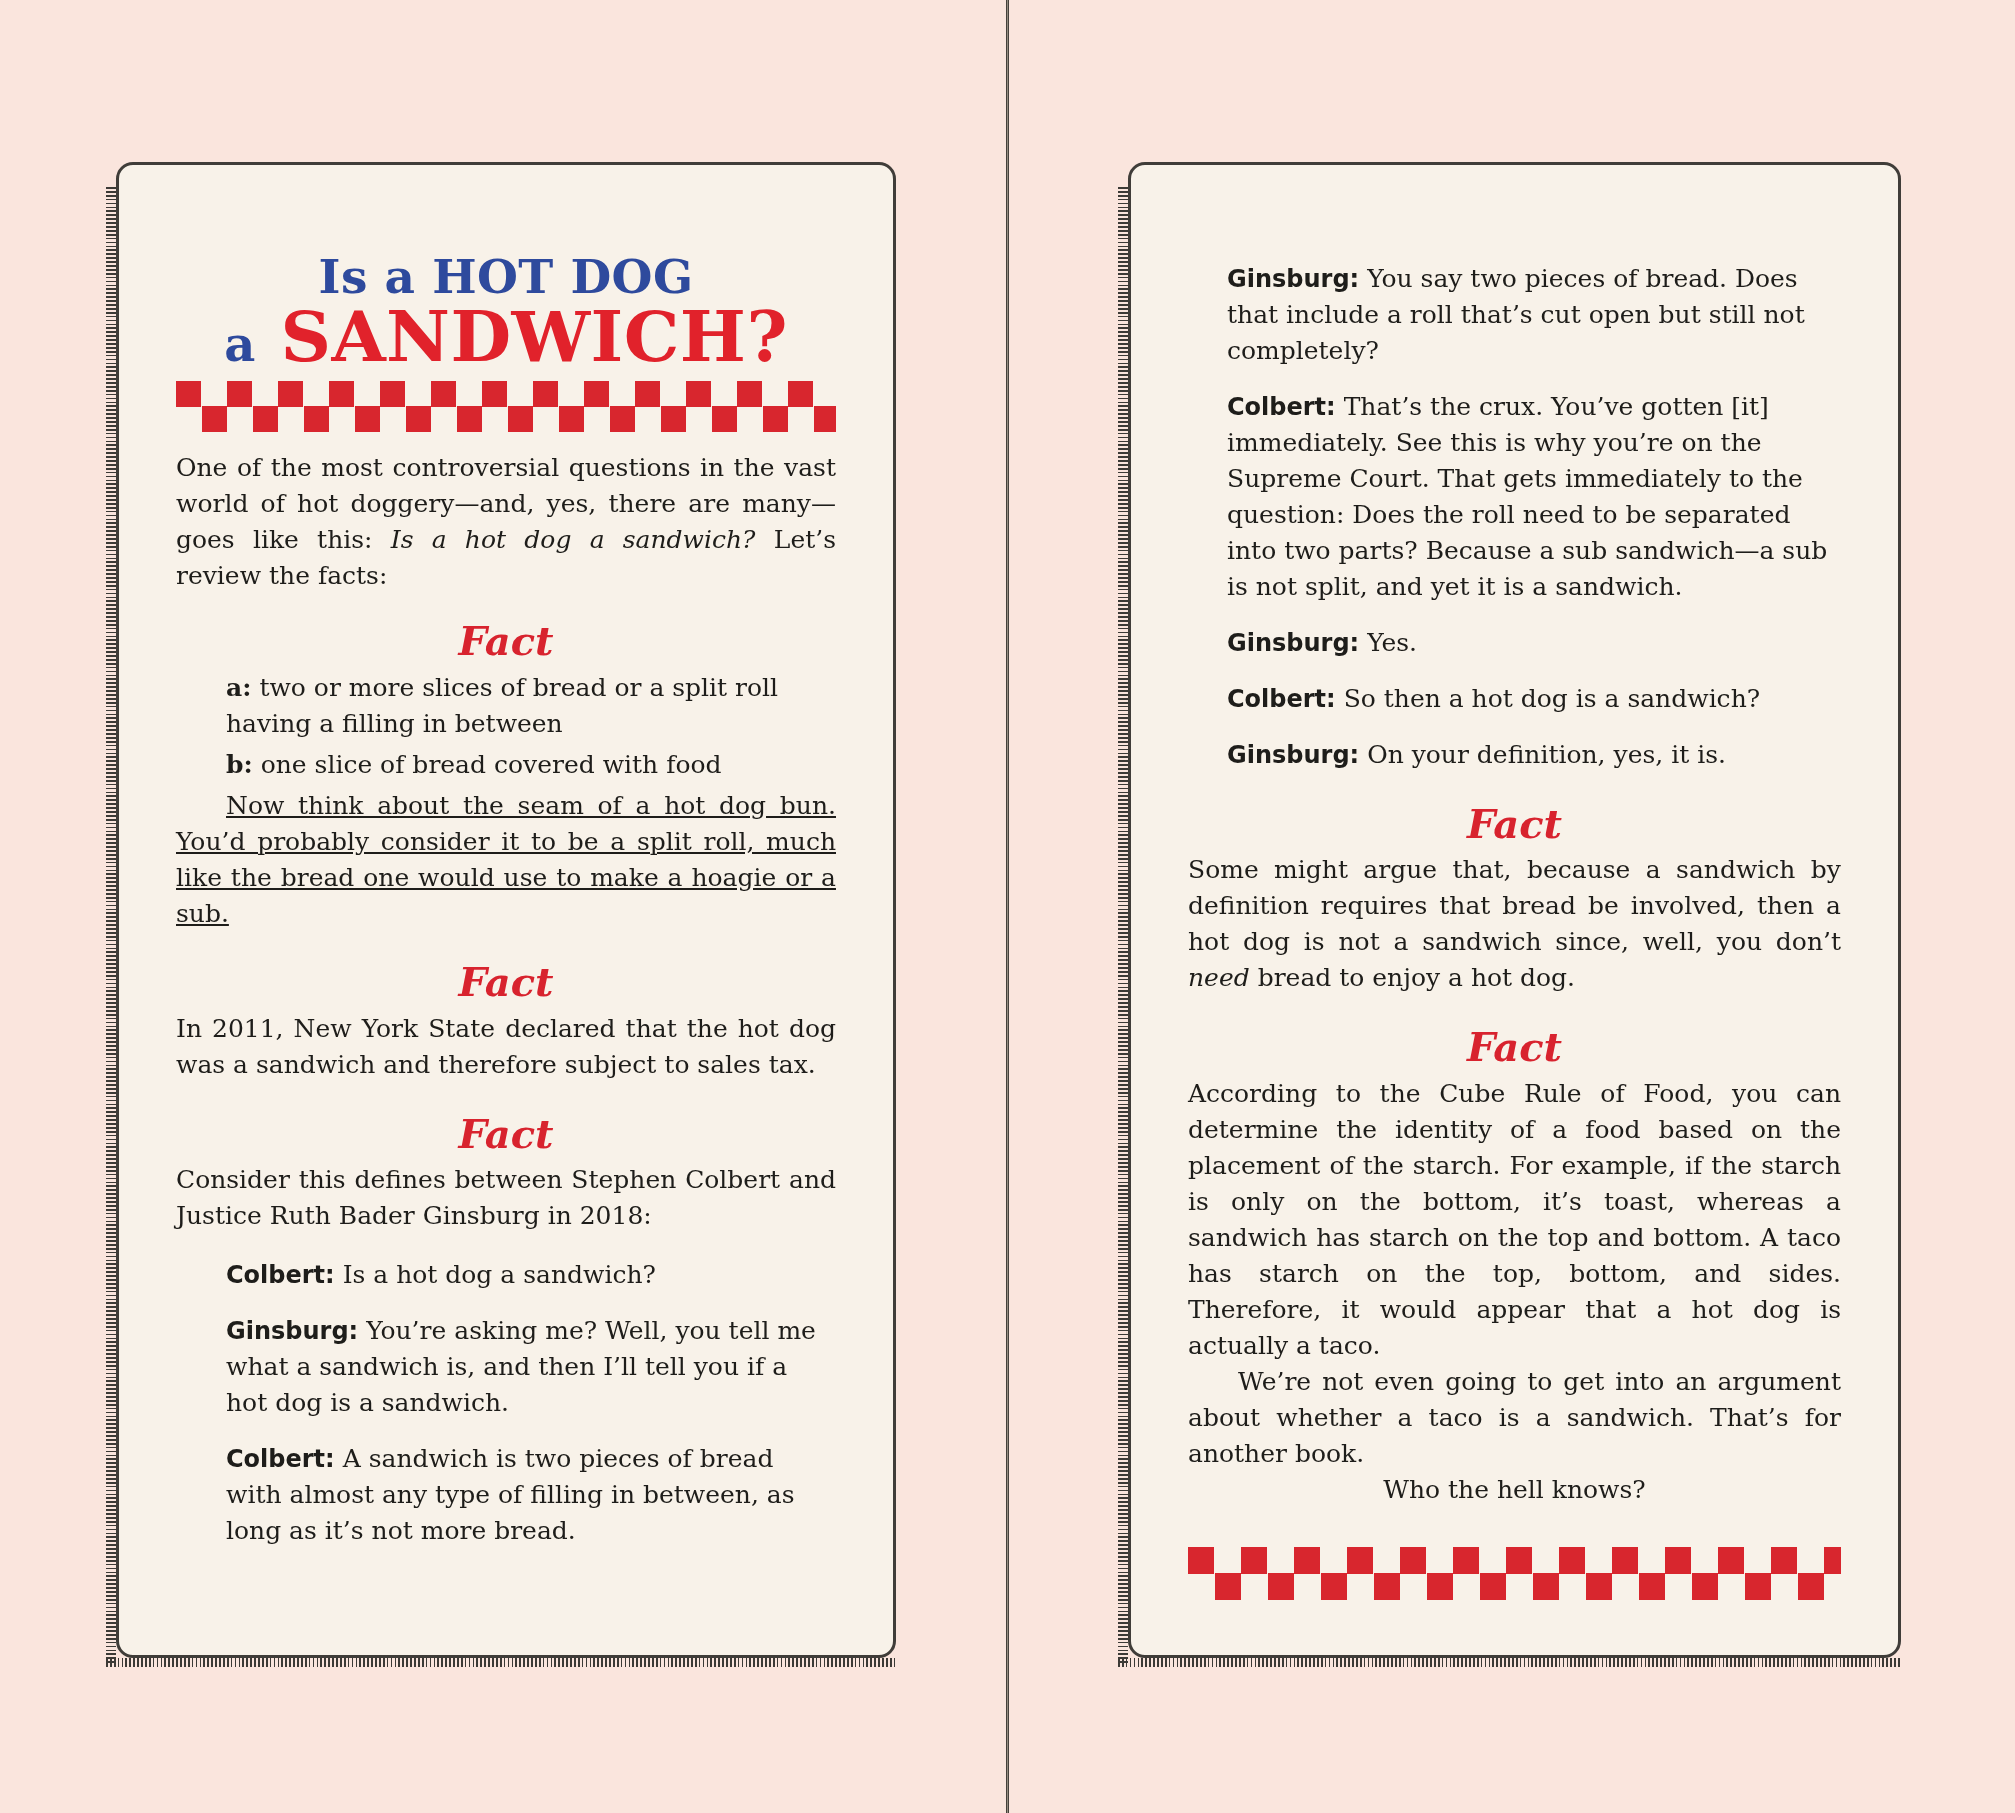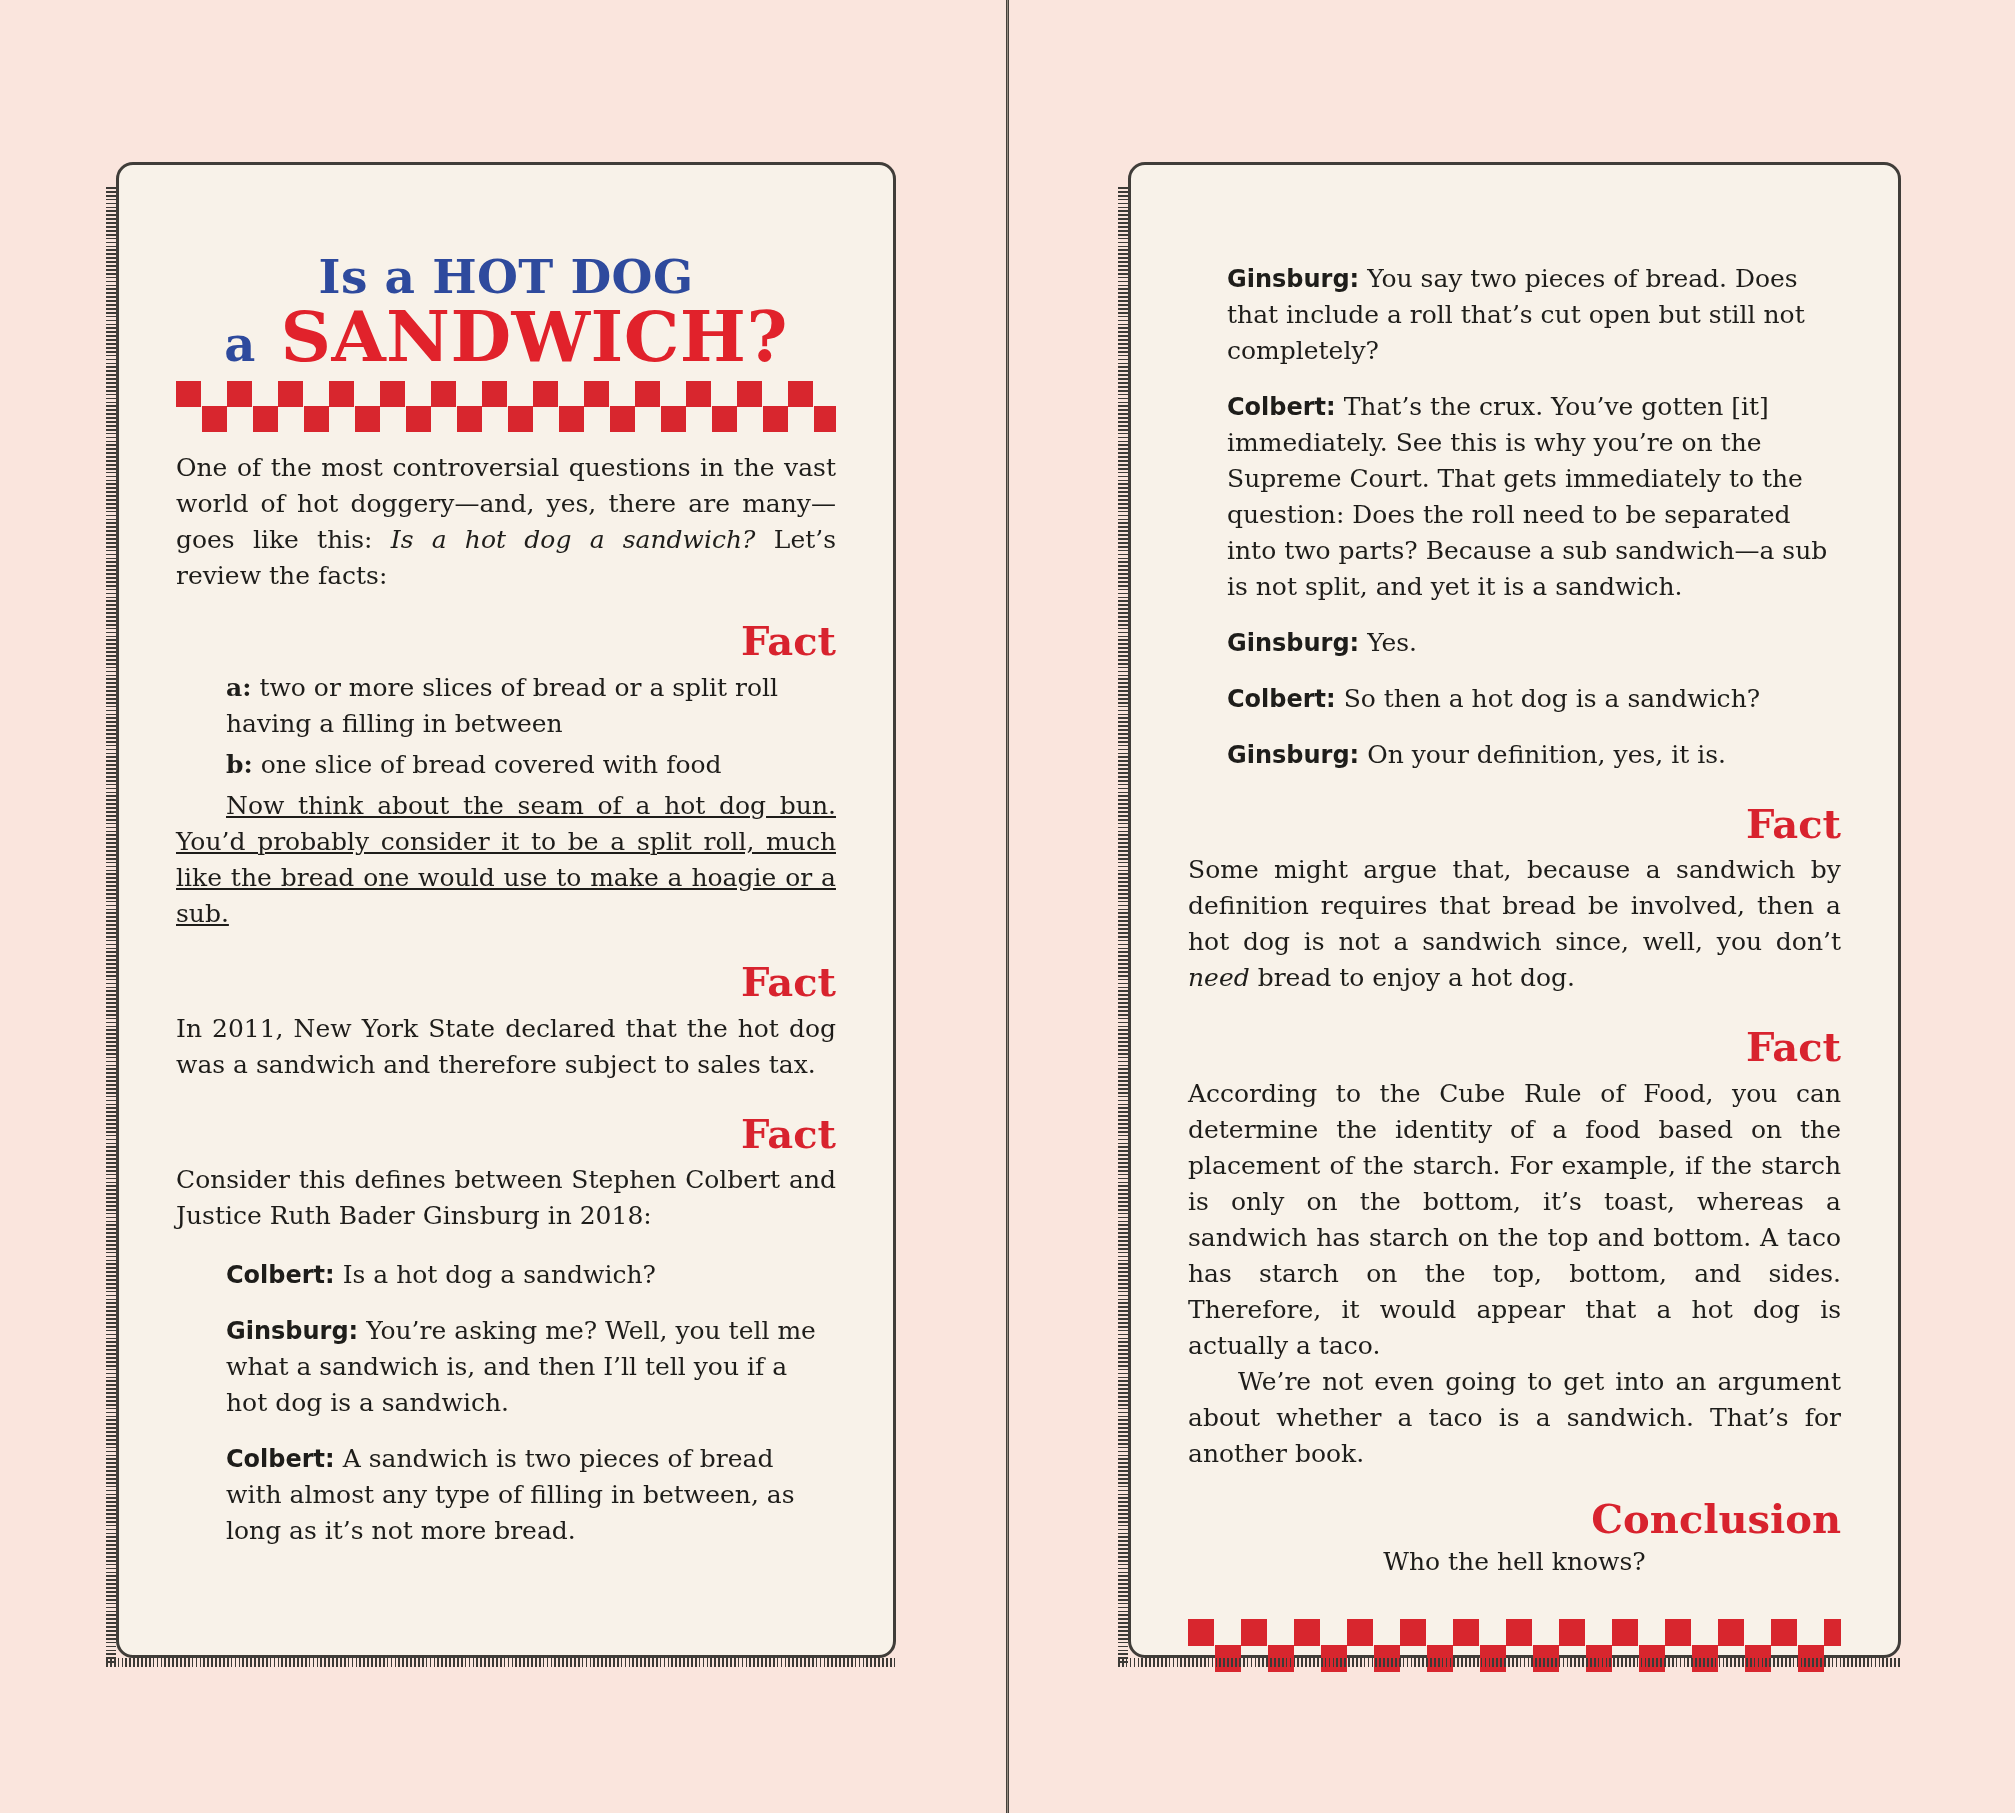--- a/index.html
+++ b/index.html
@@ -36,21 +36,21 @@
     height:51px;width:100%;
     background:conic-gradient(transparent .25turn,#d8262e .25turn .5turn,transparent .5turn .75turn,#d8262e .75turn);
     background-size:51px 51px;
   }
   .checker-top{margin-top:10px;}
   .checker-bottom{margin-top:39px;height:53px;background-size:53px 53px;}
   p{margin:0;font-size:25px;line-height:36px;}
   .just{text-align:justify;}
   .intro{margin-top:18px;}
   h2.fact{
-    margin:26px 0 7.8px;text-align:right;font-weight:bold;
+    margin:26px 0 7.8px;text-align:center;font-style:italic;font-weight:bold;
     font-size:40px;line-height:1.05;color:#d8232e;
   }
   h2.mt{margin-top:29.5px;}
   h2.conclusion{margin:26px 0 4.7px;}
   .define{margin-top:3.1px;}
   .def{margin:4.7px 0 0 50px;max-width:587px;}
   .indent1{text-indent:50px;}
   .note{margin-top:5px;text-decoration:underline;}
   .speaker{font-family:"DejaVu Sans", sans-serif;font-weight:bold;font-size:24px;}
   .dlg{margin:20px 0 0 50px;}
@@ -105,18 +105,17 @@
   <p class="dlg"><span class="speaker">Colbert:</span><span> So then a hot dog is a sandwich?</span></p>
   <p class="dlg"><span class="speaker">Ginsburg:</span><span> On your definition, yes, it is.</span></p>
 
   <h2 class="fact mt">Fact</h2>
   <p class="just"><span>Some might argue that, because a sandwich by definition requires that bread be involved, then a hot dog is not a sandwich since, well, you don’t </span><i>need</i><span> bread to enjoy a hot dog.</span></p>
 
   <h2 class="fact mt">Fact</h2>
   <p class="just">According to the Cube Rule of Food, you can determine the identity of a food based on the placement of the starch. For example, if the starch is only on the bottom, it’s toast, whereas a sandwich has starch on the top and bottom. A taco has starch on the top, bottom, and sides. Therefore, it would appear that a hot dog is actually a taco.</p>
   <p class="just indent1">We’re not even going to get into an argument about whether a taco is a sandwich. That’s for another book.</p>
 
-  <h2 class="fact conclusion">Conclusion</h2>
   <p class="center">Who the hell knows?</p>
 
   <div class="checker checker-bottom"></div>
 </section>
 
 
 </body></html>

